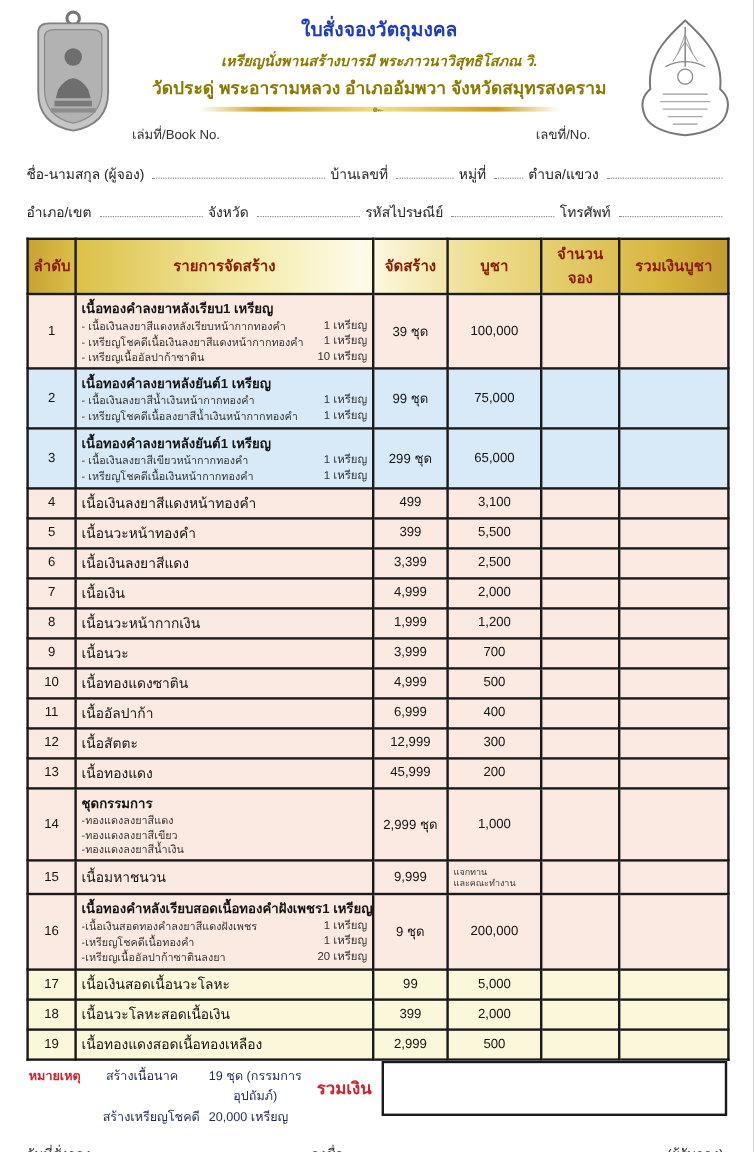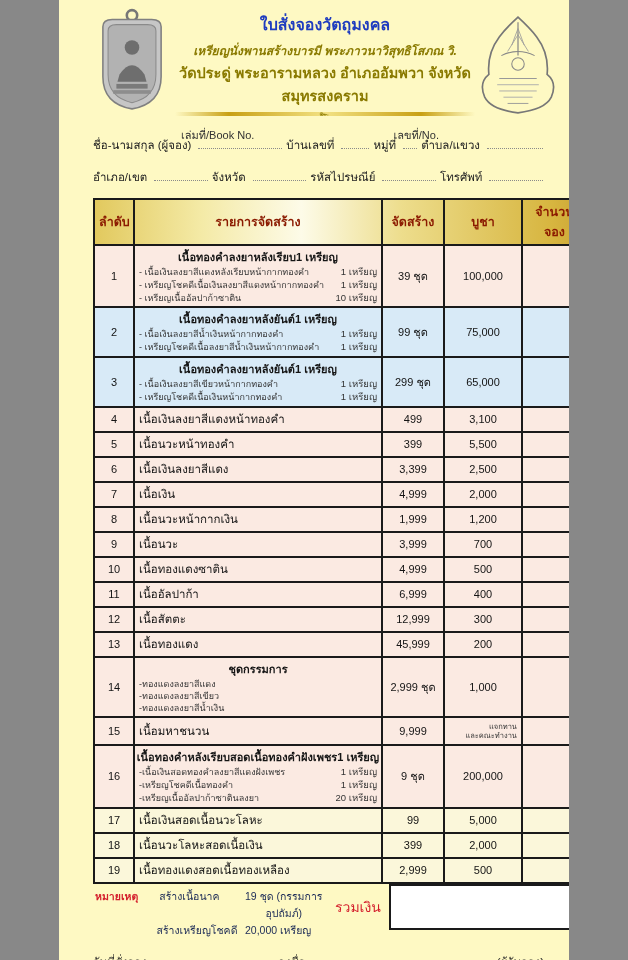--- a/index.html
+++ b/index.html
@@ -1,17 +1,17 @@
 <!DOCTYPE html>
 <html><head>
 <meta charset="utf-8">
 <style>
   * { margin:0; padding:0; box-sizing:border-box; }
   body { background:#888; font-family:"Liberation Sans","DejaVu Sans",sans-serif; }
-  .page { position:relative; width:510px; height:960px; background:#fef9c3; margin:0 auto; overflow:hidden;padding-left:12px; }
+  .page { position:relative; width:628px; height:960px; background:#ffffff; margin:0 auto; overflow:hidden; }
 
   
   .header { position:relative; display:flex; padding:8px 14px 0 18px; height:122px; }
   .amulet-img { width:86px; height:104px; flex:0 0 86px; }
   .seal-img { width:86px; height:104px; flex:0 0 86px; margin-top:6px; }
   .head-center { flex:1; text-align:center; padding-top:4px; }
   .title1 { color:#1f3cbf; font-weight:bold; font-size:16px; }
   .title2 { color:#8a7a00; font-weight:bold; font-style:italic; font-size:12px; margin-top:4px; }
   .title3 { color:#8a7a00; font-weight:bold; font-size:14.5px; margin-top:1px; }
   .gold-rule { position:relative; width:300px; height:4px; margin:5px auto 0;
@@ -28,35 +28,35 @@
   
   .order-table { border-collapse:collapse; table-layout:fixed; width:584px; margin:12px 0 0 22px; position:relative; z-index:2; }
   .order-table th, .order-table td { border:2px solid #1a1a1a; padding:2px 4px; font-size:11px; color:#141414; vertical-align:middle; }
   .order-table thead th { height:30px; font-size:12.5px; font-weight:bold; color:#8b1a00;
     background:linear-gradient(90deg,#bb912a 0%,#dcbf48 10%,#f4eaa6 32%,#fdfbe8 48%,#eddd8c 64%,#d7b53f 88%,#bb912a 100%);
     background-attachment:fixed; }
   .r-pink td { background:#fbeae2; }
   .r-blue td { background:#d8eaf7; }
   .r-yellow td { background:#fbf7da;margin-left:35px; }
   td.c { text-align:center; }
-  .item-line { display:flex; justify-content:center; font-weight:bold; font-size:11px; white-space:nowrap; }
+  .item-line { display:flex; justify-content:flex-start; font-weight:bold; font-size:11px; white-space:nowrap; }
   .sub-line { display:flex; justify-content:space-between; font-size:9px; color:#333; white-space:nowrap; line-height:1.35; }
   .sub-line .qty { font-size:9.5px; }
-  .price-small { font-size:7.5px; line-height:1.25; text-align:right; color:#333; }
+  .price-small { font-size:7.5px; line-height:1.25; text-align:left; color:#333; }
   .simple-item { font-size:11.5px; }
   .rh-s td { height:25px; }
   .rh-15 td { height:28px; }
 
   
   .total-row { display:flex; margin:0 0 0 22px; width:584px; position:relative; z-index:2; }
   .remark { width:242px; padding:4px 0 0 2px; font-size:10.5px; color:#1b2a56; }
   .remark-row { display:flex;text-align:center; }
   .remark-lbl { color:#d41f2c; font-weight:bold; margin-right:8px; font-size:10.5px; }
   .remark-col1 { width:96px; }
-  .total-lbl { color:#d41f2c; font-weight:normal; font-size:14px; padding:12px 8px 0 0; }
+  .total-lbl { color:#d41f2c; font-weight:bold; font-size:14px; padding:12px 8px 0 0; }
   .total-box { flex:1; height:46px; border:2.5px solid #1a1a1a; border-top-width:2px; background:#fff; }
 
   
   .sig1 { margin-top:14px; }
 
   
   .watermark { position:absolute; left:140px; top:300px; width:350px; height:520px; opacity:.08; z-index:1; pointer-events:none; }
 </style>
 </head>
 <body>

